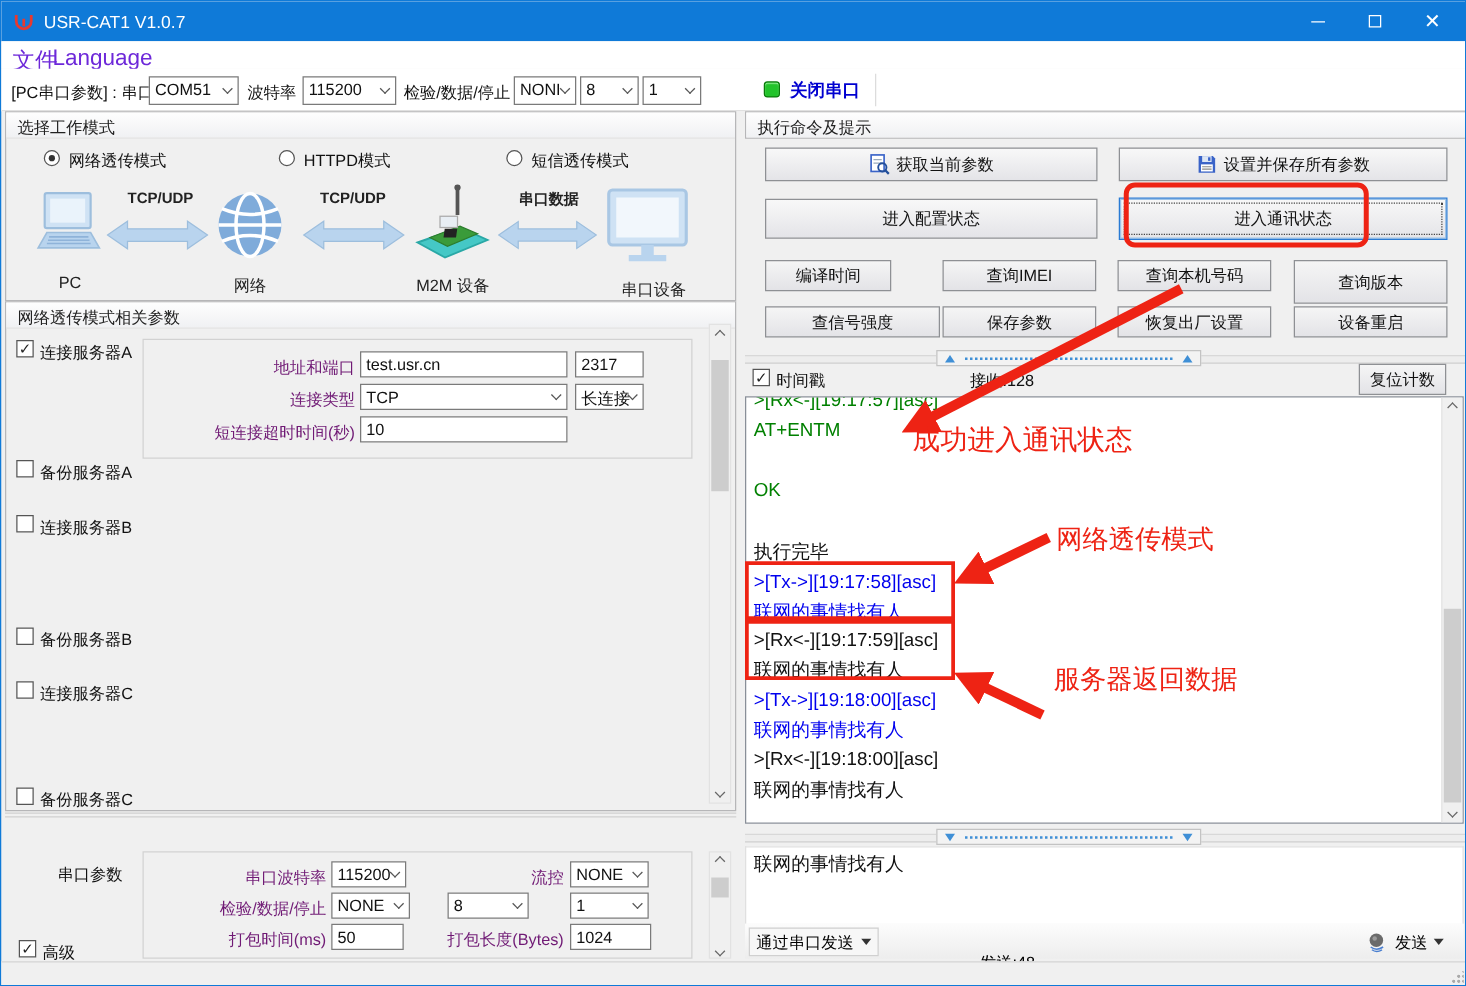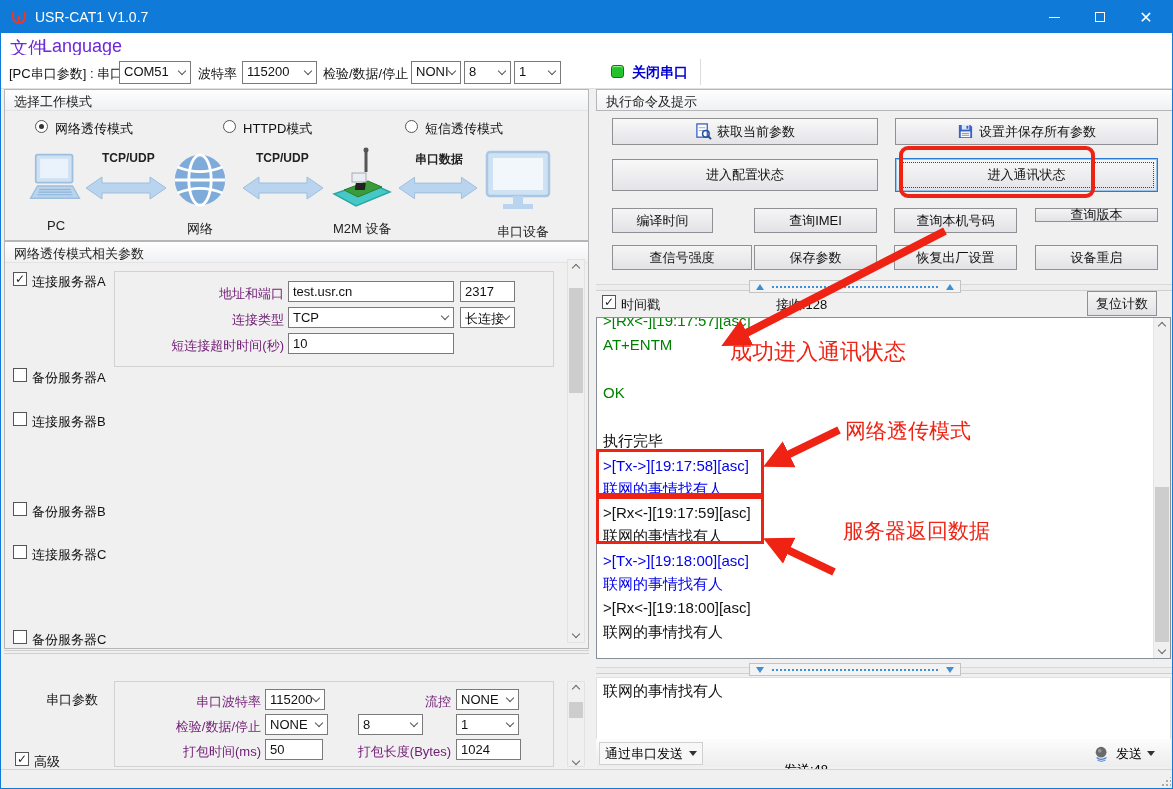--- a/index.html
+++ b/index.html
@@ -345,21 +345,21 @@
 
   <div class="btn btn-small" style="left:611px;top:207px;width:101px;height:25px">
       <span>编译时间</span>
     </div>
   <div class="btn btn-small" style="left:753px;top:207px;width:123px;height:25px">
       <span>查询IMEI</span>
     </div>
   <div class="btn btn-small" style="left:893px;top:207px;width:123px;height:25px">
       <span>查询本机号码</span>
     </div>
-  <div class="btn btn-small" style="left:1034px;top:207px;width:123px;height:14px">
+  <div class="btn btn-small" style="left:1034px;top:207px;width:123px;height:35px">
       <span>查询版本</span>
     </div>
   <div class="btn btn-small" style="left:611px;top:244px;width:140px;height:25px">
       <span>查信号强度</span>
     </div>
   <div class="btn btn-small" style="left:753px;top:244px;width:123px;height:25px">
       <span>保存参数</span>
     </div>
   <div class="btn btn-small" style="left:893px;top:244px;width:123px;height:25px">
       <span>恢复出厂设置</span>
@@ -444,15 +444,15 @@
       <marker id="ah" viewBox="0 0 10 10" refX="7" refY="5" markerWidth="3.6" markerHeight="3.6" orient="auto" markerUnits="strokeWidth">
         <path d="M0,0 L10,5 L0,10 z" fill="#ee2314"></path>
       </marker>
     </defs>
     <line x1="944" y1="230" x2="728" y2="341" stroke="#ee2314" stroke-width="8" marker-end="url(#ah)"></line>
     <line x1="838" y1="429" x2="770" y2="462" stroke="#ee2314" stroke-width="8" marker-end="url(#ah)"></line>
     <line x1="833" y1="571" x2="770" y2="541" stroke="#ee2314" stroke-width="8" marker-end="url(#ah)"></line>
   </svg>
   <div class="annot-text" style="left:729px;top:336px;font-size:22px">成功进入通讯状态</div>
   <div class="annot-text" style="left:844px;top:416px;font-size:21px">网络透传模式</div>
-  <div class="annot-text" style="left:842px;top:516px;font-size:21px">服务器返回数据</div>
+  <div class="annot-text" style="left:842px;top:528px;font-size:21px">服务器返回数据</div>
 
 </div>
 
 </body></html>

